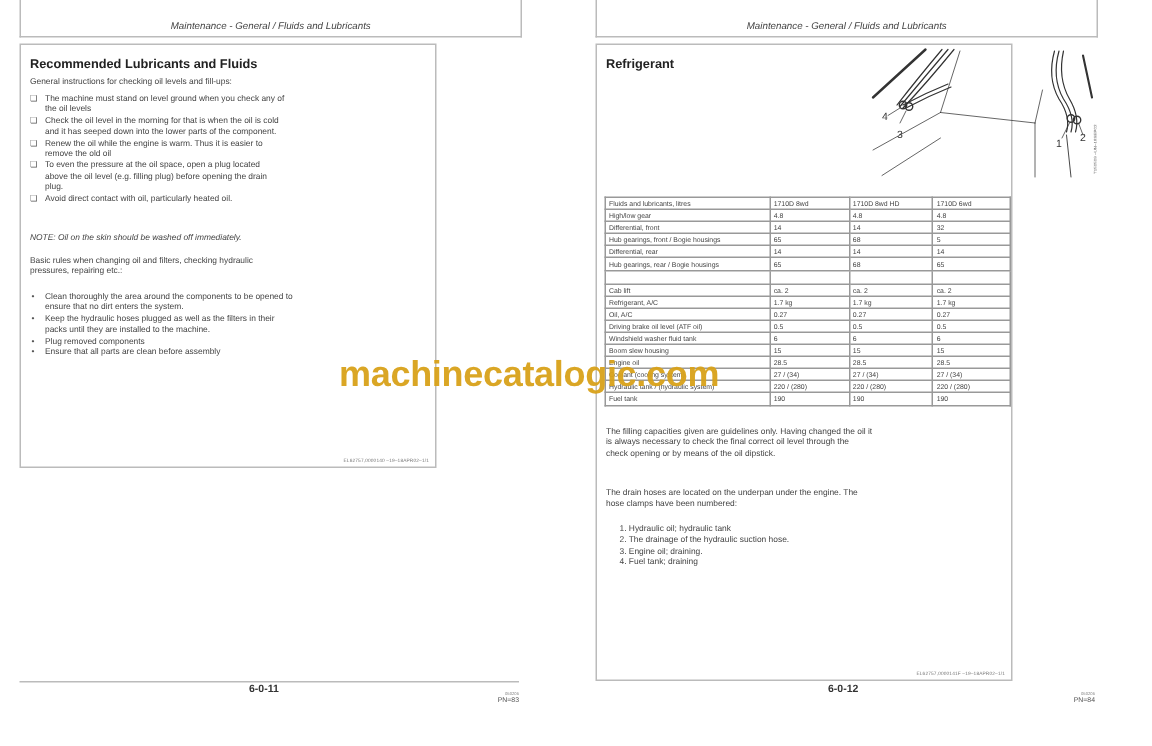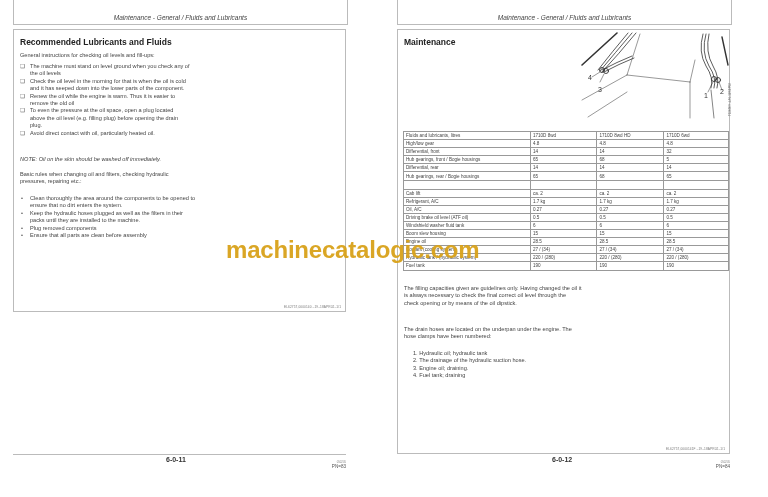--- a/index.html
+++ b/index.html
@@ -5,21 +5,21 @@
   html, body { margin:0; padding:0; }
   body { width:768px; height:497px; background:#ffffff; position:relative; overflow:hidden;
          font-family:"Liberation Sans", sans-serif; color:#333; }
   .page { position:absolute; top:0; width:384px; height:497px; }
   .page.left { left:0; }
   .page.right { left:384px; }
   .header-box { position:absolute; left:13px; top:0; width:333px; height:24px;
                 border-left:1px solid #bbb; border-right:1px solid #bbb; border-bottom:1px solid #bbb; }
   .header-text { position:absolute; left:0; right:0; top:14px; text-align:center;
                  font-size:6.5px; font-style:italic; color:#444; }
-  .content-box { position:absolute; left:13px; top:29px; width:333px;
+  .content-box { position:absolute; left:13px; top:29px; width:278px;
                  border:1px solid #bbb; box-sizing:border-box; }
   .left .content-box { height:314px; height:14px; }
   .title { position:absolute; left:6px; top:7px; font-size:8.5px; font-weight:bold; color:#222; }
   .text { font-size:5.6px; line-height:7.4px; color:#444; }
   .abs { position:absolute; }
   ul.box-list { list-style:none; margin:0; padding:0; }
   ul.box-list li { position:relative; padding-left:10px; }
   ul.box-list li::before { content:"\274F"; position:absolute; left:0; top:0; font-size:5.5px; color:#555; }
   ul.dot-list { list-style:none; margin:0; padding:0; }
   ul.dot-list li { position:relative; padding-left:10px; }
@@ -73,21 +73,21 @@
   <div class="page-num" style="left:166px; top:456px;">6-0-11</div>
   <div class="pn-small" style="right:38px; top:460px;">050205</div>
   <div class="pn" style="right:38px; top:464px;">PN=83</div>
 </div>
 
 <div class="page right">
   <div class="header-box">
     <div class="header-text">Maintenance - General / Fluids and Lubricants</div>
   </div>
   <div class="content-box" style="height:425px;">
-    <div class="title">Maintenance</div>
+    <div class="title">Refrigerant</div>
 
     <div class="illus">
       <svg width="159" height="90" viewBox="0 0 159 90">
         <g stroke="#333" fill="none" stroke-linecap="round">
           <line x1="10" y1="35" x2="45" y2="3" stroke-width="1.6"></line>
           <path d="M26 40 Q40 22 56 3" stroke-width="0.8"></path>
           <path d="M28 41 Q43 23 60 3" stroke-width="0.8"></path>
           <path d="M30 42 Q46 25 64 3" stroke-width="0.8"></path>
           <path d="M30 40 Q45 32 60 26" stroke-width="0.8"></path>
           <path d="M32 42 Q47 34 62 28" stroke-width="0.8"></path>

